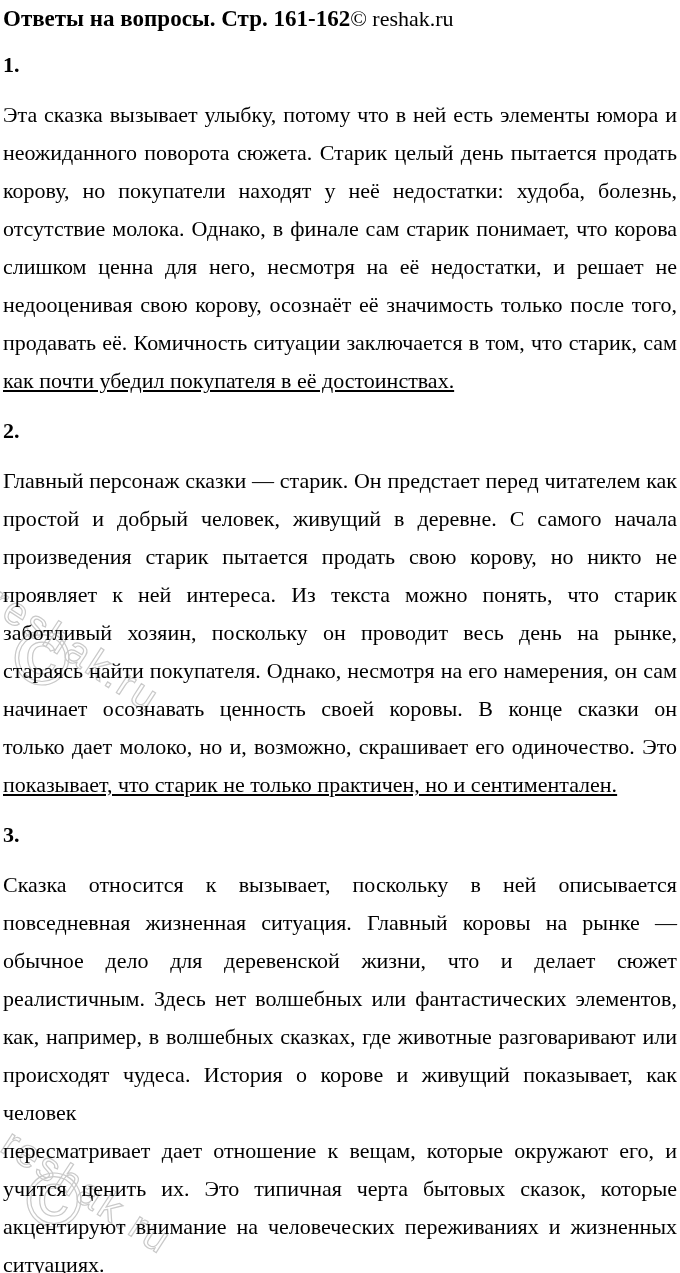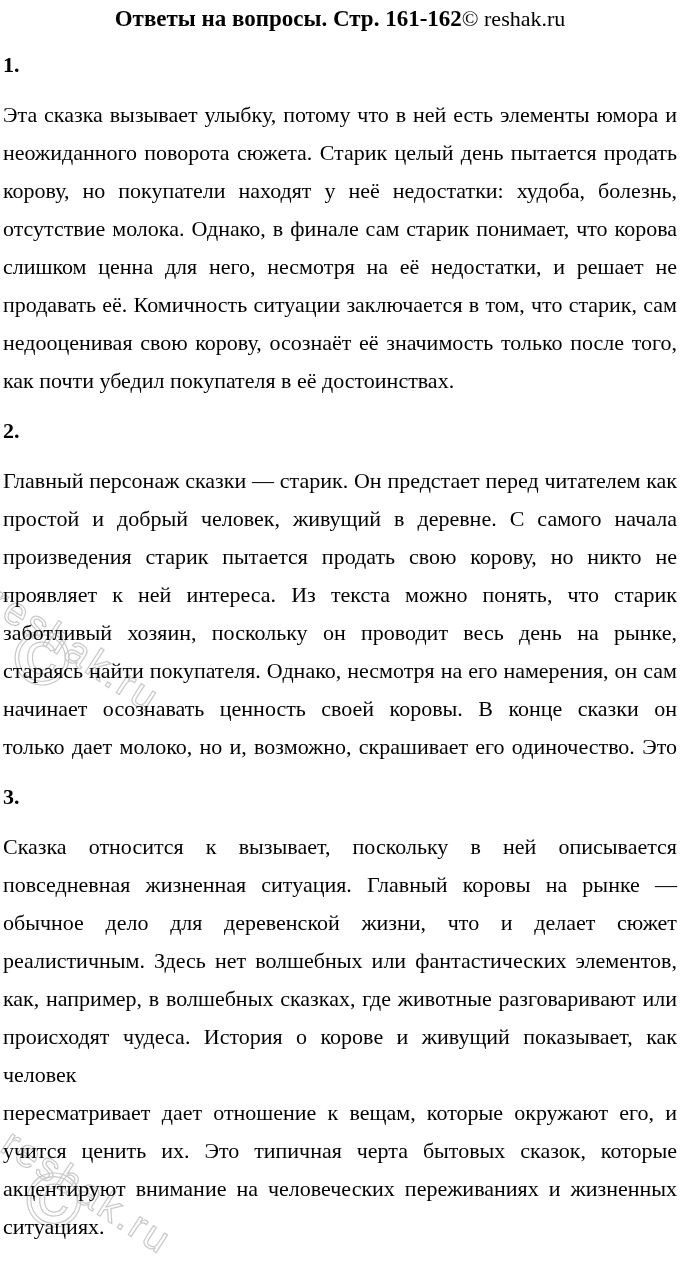--- a/index.html
+++ b/index.html
@@ -53,21 +53,21 @@
   }
 
   
   .content {
     position: relative;
     z-index: 1;
     padding: 4px 3px 0 3px;
   }
   .header-row {
     display: flex;
-    justify-content: center;
+    justify-content: flex-start;
     align-items: baseline;
   }
   .doc-title {
     margin: 0;
     font-size: 23px;
     font-weight: bold;
     line-height: 30px;
   }
   .copyright {
     font-size: 22px;
@@ -81,21 +81,21 @@
     margin: 12px 0 12px 0;
   }
   .para { margin: 0; }
   .line {
     font-size: 22px;
     line-height: 38px;
     text-align: justify;
     text-align-last: justify;
     white-space: normal;
   }
-  .line.last { text-align-last: left; }
+  .line.last { text-align-last: left; text-decoration: underline; }
 </style>
 </head>
 <body>
 
 <div class="page">
 
   <div class="watermark wm-1">
     <span class="wm-copy">©</span>
     <span class="wm-text">reshak.ru</span>
   </div>
@@ -111,34 +111,35 @@
       <span class="copyright">© reshak.ru</span>
     </div>
     <div id="sections">
         <div class="section-number">1.</div>
         <div class="para">
           <div class="line">Эта сказка вызывает улыбку, потому что в ней есть элементы юмора и</div>
           <div class="line">неожиданного поворота сюжета. Старик целый день пытается продать</div>
           <div class="line">корову, но покупатели находят у неё недостатки: худоба, болезнь,</div>
           <div class="line">отсутствие молока. Однако, в финале сам старик понимает, что корова</div>
           <div class="line">слишком ценна для него, несмотря на её недостатки, и решает не</div>
+          <div class="line">недооценивая свою корову, осознаёт её значимость только после того,</div>
           <div class="line">продавать её. Комичность ситуации заключается в том, что старик, сам</div>
-          <div class="line">недооценивая свою корову, осознаёт её значимость только после того,</div>
           <div class="line last">как почти убедил покупателя в её достоинствах.</div>
         </div>
         <div class="section-number">2.</div>
         <div class="para">
           <div class="line">Главный персонаж сказки — старик. Он предстает перед читателем как</div>
           <div class="line">простой и добрый человек, живущий в деревне. С самого начала</div>
           <div class="line">произведения старик пытается продать свою корову, но никто не</div>
           <div class="line">проявляет к ней интереса. Из текста можно понять, что старик</div>
           <div class="line">заботливый хозяин, поскольку он проводит весь день на рынке,</div>
           <div class="line">стараясь найти покупателя. Однако, несмотря на его намерения, он сам</div>
           <div class="line">начинает осознавать ценность своей коровы. В конце сказки он</div>
           <div class="line">только дает молоко, но и, возможно, скрашивает его одиночество. Это</div>
+          <div class="line last">показывает, что старик не только практичен, но и сентиментален.</div>
         </div>
         <div class="section-number">3.</div>
         <div class="para">
           <div class="line">Сказка относится к вызывает, поскольку в ней описывается</div>
           <div class="line">повседневная жизненная ситуация. Главный коровы на рынке —</div>
           <div class="line">обычное дело для деревенской жизни, что и делает сюжет</div>
           <div class="line">реалистичным. Здесь нет волшебных или фантастических элементов,</div>
           <div class="line">как, например, в волшебных сказках, где животные разговаривают или</div>
           <div class="line">происходят чудеса. История о корове и живущий показывает, как человек</div>
           <div class="line">пересматривает дает отношение к вещам, которые окружают его, и</div>

